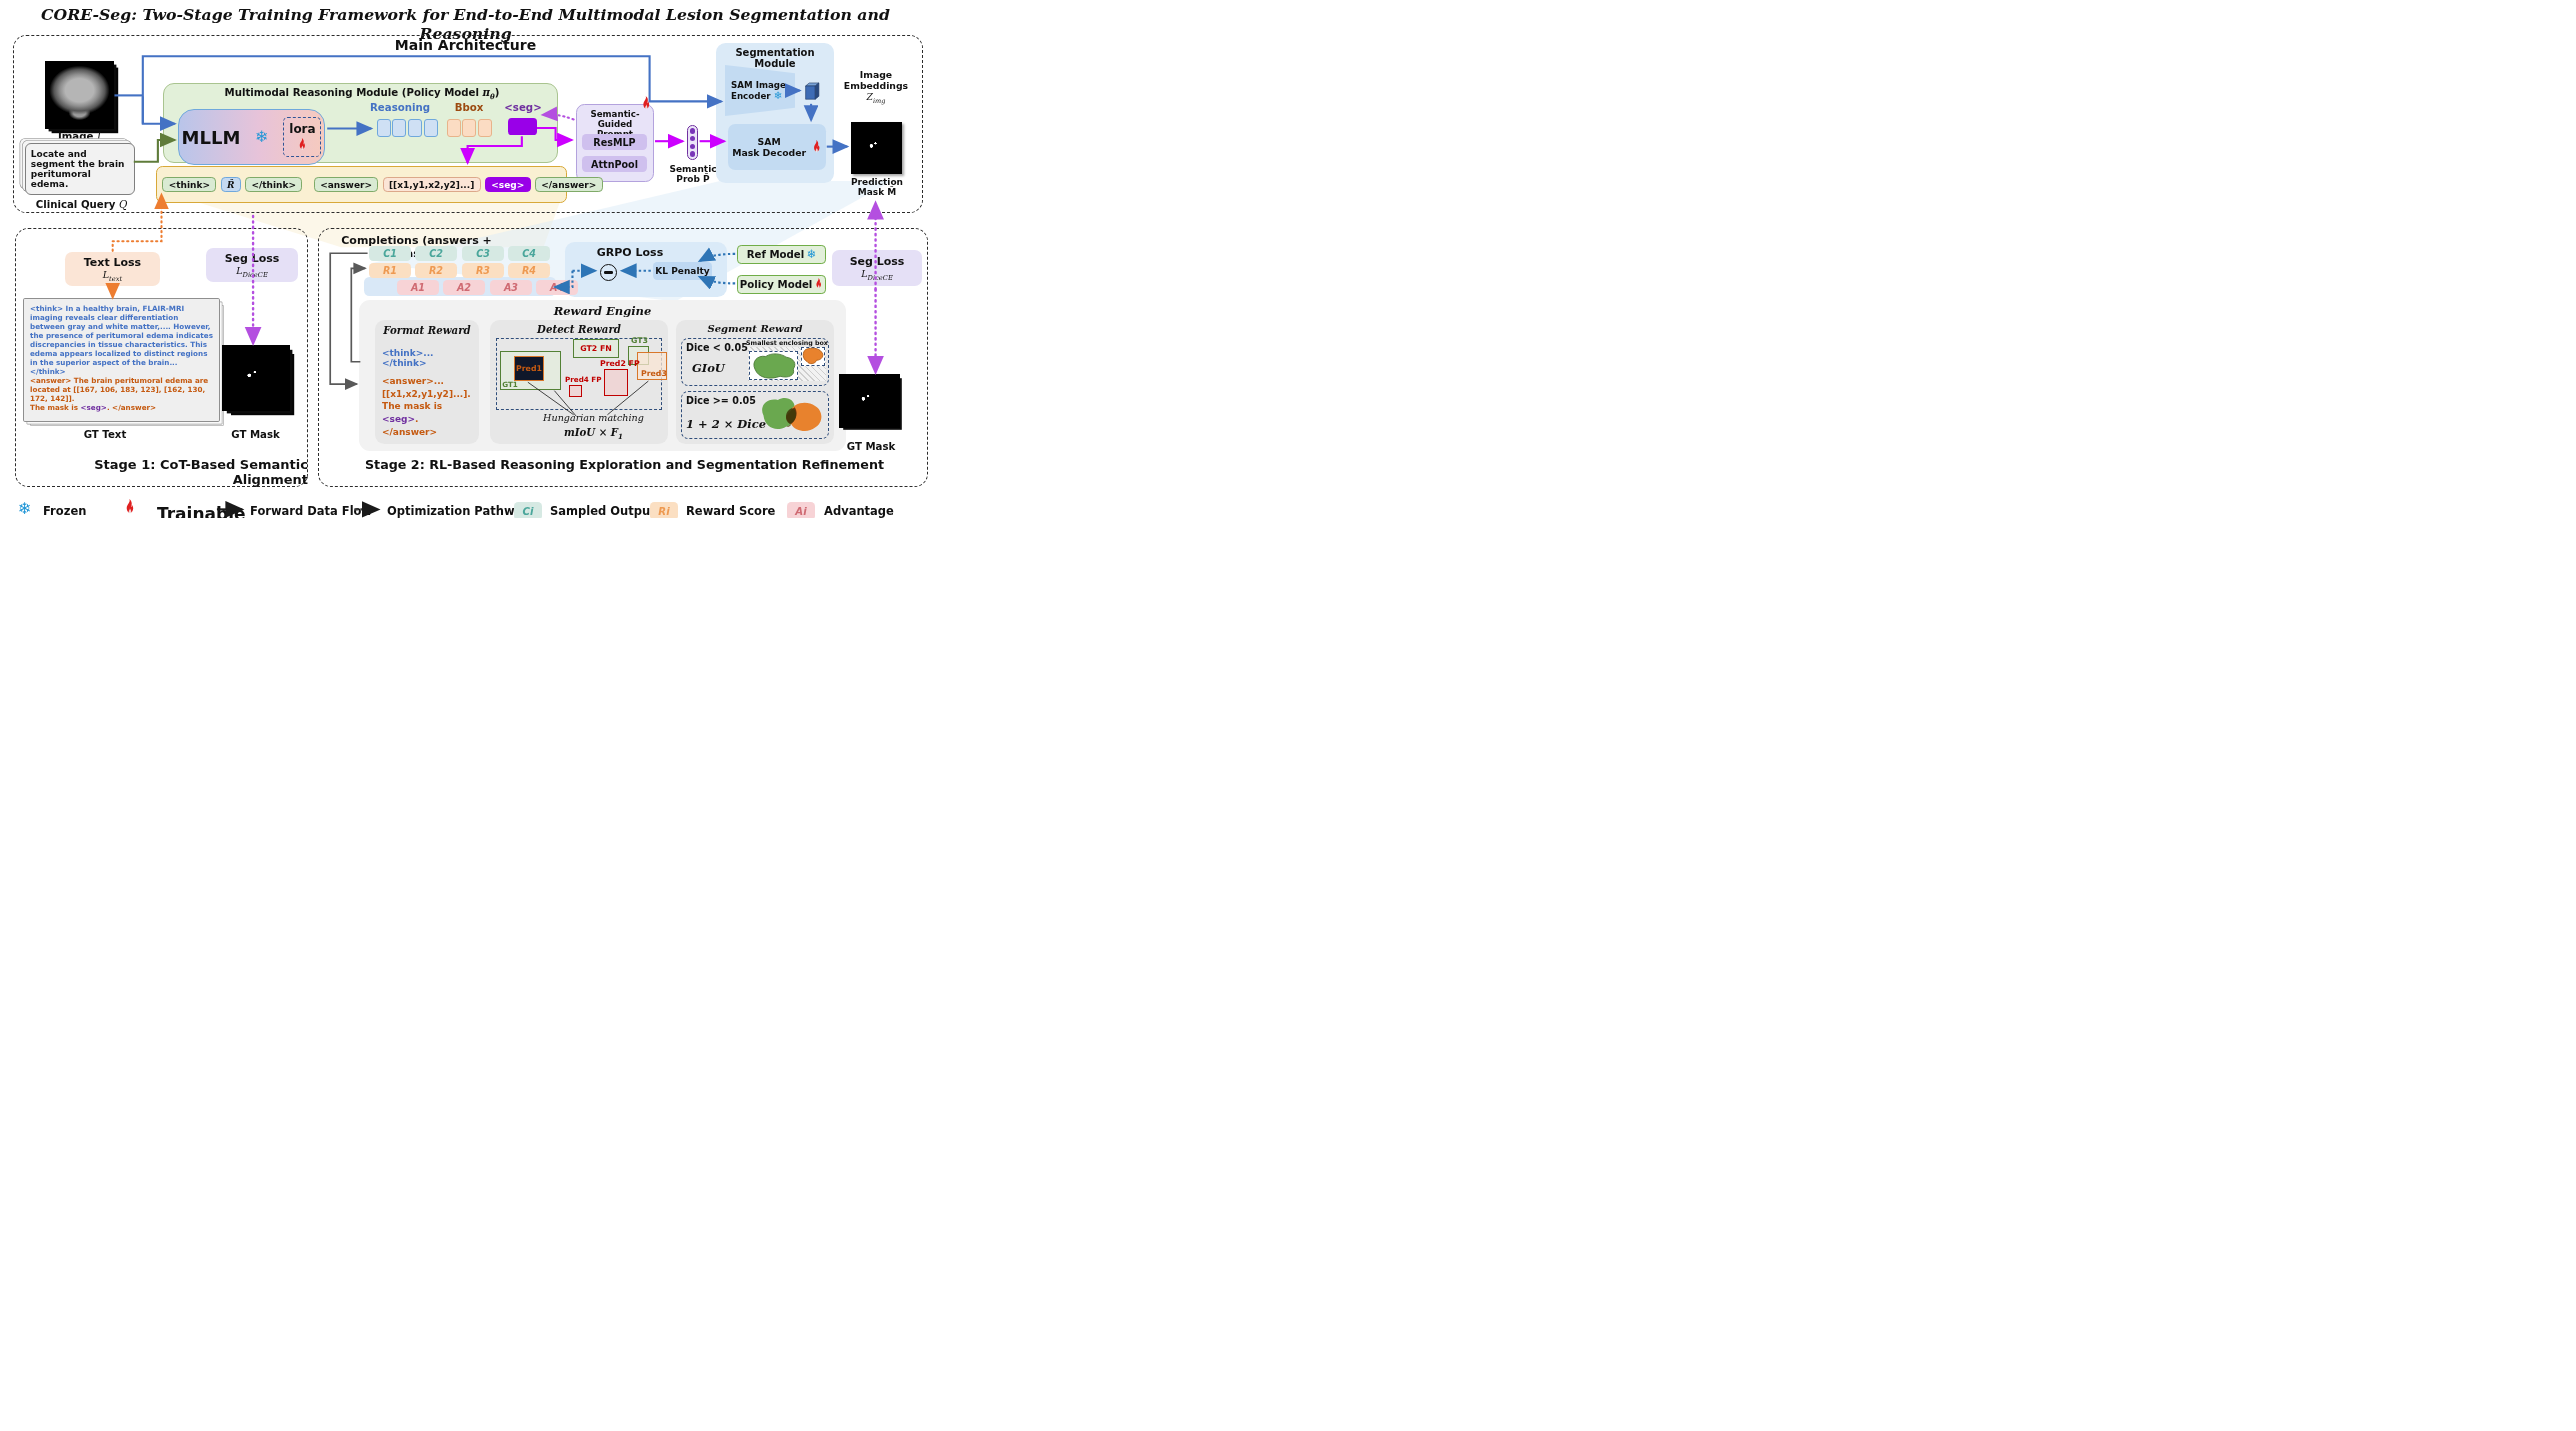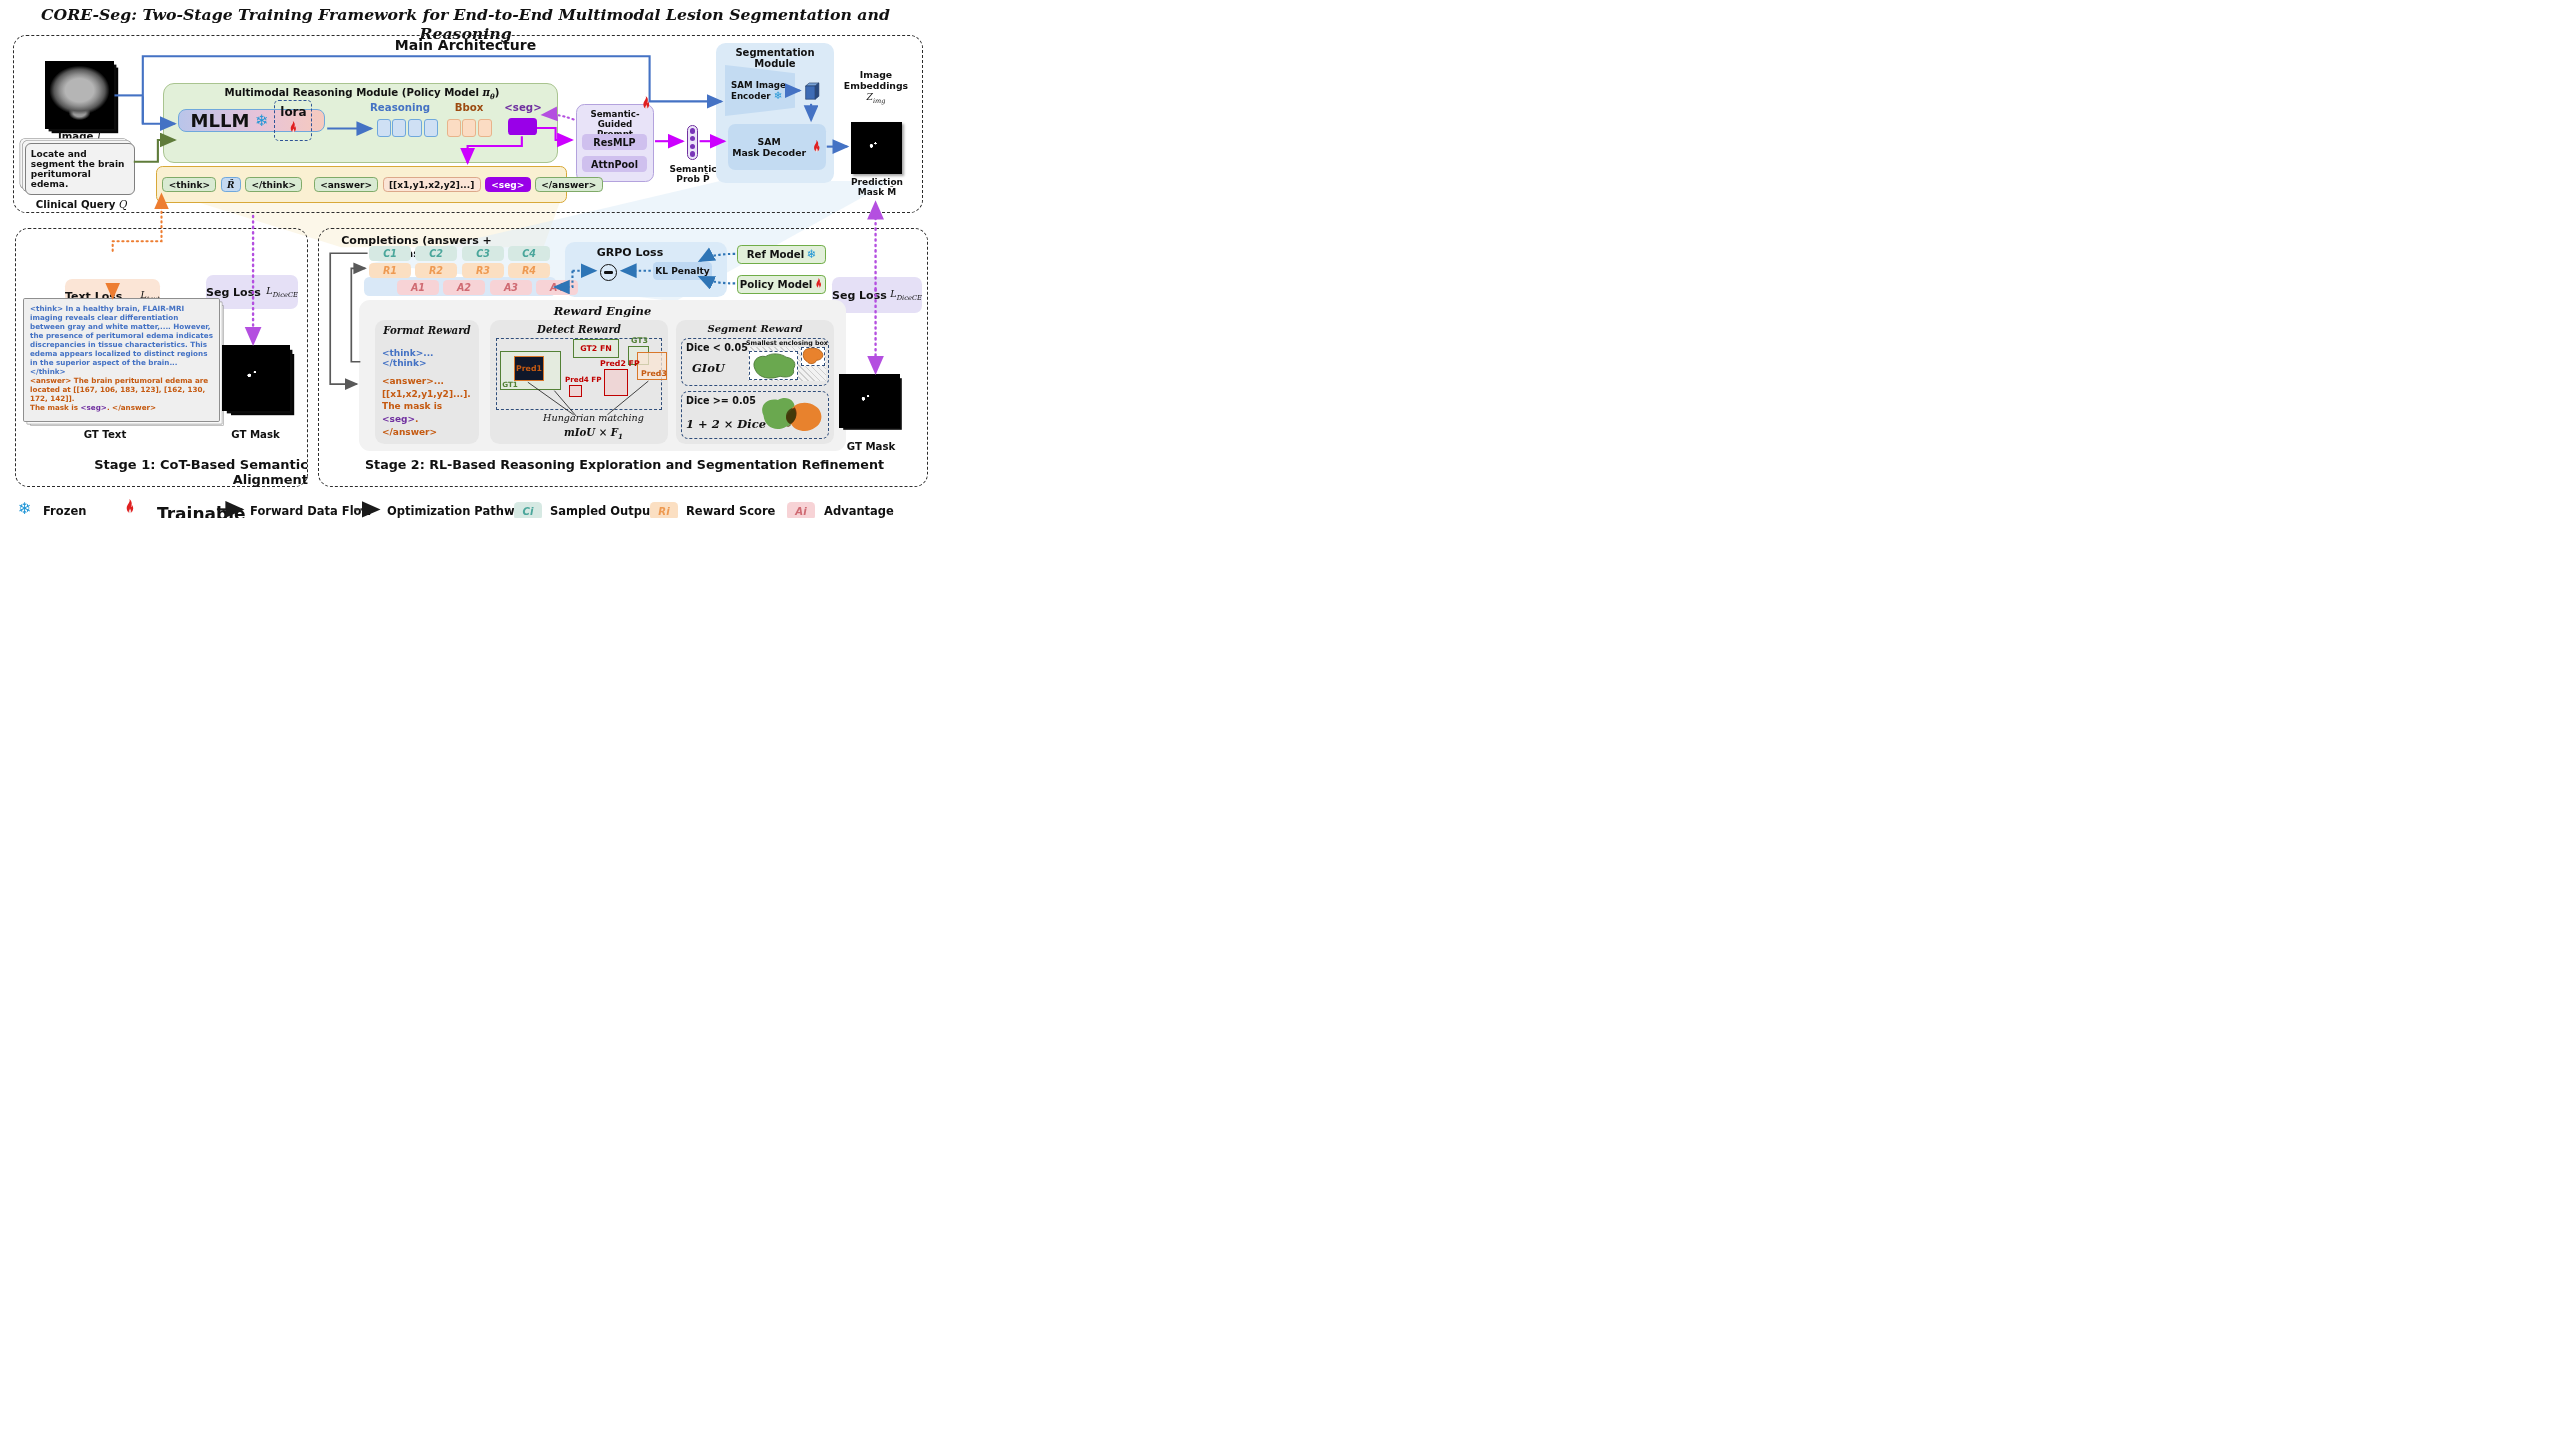--- a/index.html
+++ b/index.html
@@ -21,21 +21,21 @@
   
   .sq{position:absolute;width:12px;height:15.7px;border-radius:3px;top:119px;}
   .sq-b{background:#cfe0f4;border:0.9px solid #6fa8dc;}
   .sq-o{background:#fbdcc3;border:0.9px solid #e8b38a;}
   
   .cell{position:absolute;width:42px;height:14.5px;border-radius:4.2px;font-weight:bold;font-size:9.6px;
         display:flex;align-items:center;justify-content:center;font-style:italic;}
   .cell-c{background:#d6e9e3;color:#4aa69b;}
   .cell-r{background:#fbdfc2;color:#ee9a52;}
   .cell-a{background:#f7d3d6;color:#cf6a72;margin-left:28px;}
-  .losspill{border-radius:7.2px;display:flex;flex-direction:row;align-items:center;justify-content:space-between;margin-top:27px;}
+  .losspill{border-radius:7.2px;display:flex;flex-direction:column;align-items:center;justify-content:center;}
   .rewardcard{background:#e7e7e7;border-radius:9.6px;}
   .dashnavy{border:1.2px dashed #2f4d7a;}
   .minuscircle{width:17px;height:17px;border:1.8px solid #111;border-radius:50%;position:relative;background:transparent;}
   .minuscircle::after{content:"";position:absolute;left:3px;right:3px;top:50%;margin-top:-1.2px;height:2.4px;background:#111;border-radius:1.2px;}
   .brain{background:#000;}
   .brain::before{content:"";position:absolute;inset:0;
     background:
       radial-gradient(46% 38% at 50% 43%, #b5b5b5 0 45%, #8d8d8d 62%, #565656 80%, rgba(0,0,0,0) 95%),
       radial-gradient(16% 11% at 50% 76%, #9b9b9b 0 55%, rgba(0,0,0,0) 100%);}
   .mask{background:#000;}
@@ -73,22 +73,22 @@
   </div>
   <div class="abs" style="left:12px;top:199px;width:139px;text-align:center;font-size:10.2px;z-index:2">
     <span class="b">Clinical Query </span><span class="serifi">Q</span>
   </div>
 
   <div class="abs" style="left:163px;top:83px;width:395px;height:80px;background:#e2f0d9;border:1.2px solid #a9c48f;border-radius:11px;z-index:2"></div>
   <div class="abs b" style="left:181px;top:86px;width:362px;text-align:center;font-size:10.2px;z-index:3">
     <span>Multimodal Reasoning Module  (Policy Model </span><span class="serifi">π</span><sub class="serifi">θ</sub><span>)</span>
   </div>
 
-  <div class="abs ctr" style="left:178px;top:109px;width:147px;height:23px;border:1.5px solid #6fa8dc;border-radius:8px;
-       background:linear-gradient(90deg,#b9c5ea,#e7c3d9 55%,#f6cabe);gap:6px;z-index:3">
+  <div class="abs ctr" style="left:178px;top:109px;width:147px;height:56px;border:1.5px solid #6fa8dc;border-radius:16px;
+       background:linear-gradient(90deg,#b9c5ea,#e7c3d9 55%,#f6cabe);gap:15px;z-index:3">
     <span class="b" style="font-size:18px;">MLLM</span>
     <span style="font-size:15.7px;color:#2196d6;line-height:1">❄</span>
     <span class="ctr" style="border:1.5px dashed #2f5496;border-radius:4.8px;padding:3.6px 4.8px;gap:2.4px;flex-direction:column;">
       <span class="b" style="font-size:12px;">lora</span>
       <svg width="10.2" height="14.5" viewBox="0 0 17 24">
         <path d="M8 0c2.2 4.5-3.4 7-3.4 12.4 0 3.4 2 6 4.3 6s4.3-2.6 4.3-6c0-2-.9-3.6-1.8-4.6.3 1.6-.4 2.6-1.2 3C11.4 8 12.6 3.4 8 0z" fill="#e02020"></path>
         <path d="M8.6 12c1 2-1.4 2.8-1.4 5 0 1.4.8 2.4 1.7 2.4s1.7-1 1.7-2.4c0-2.2-1.3-3.4-2-5z" fill="#f2f2f2" opacity=".85"></path>
       </svg>
     </span>
   </div>

